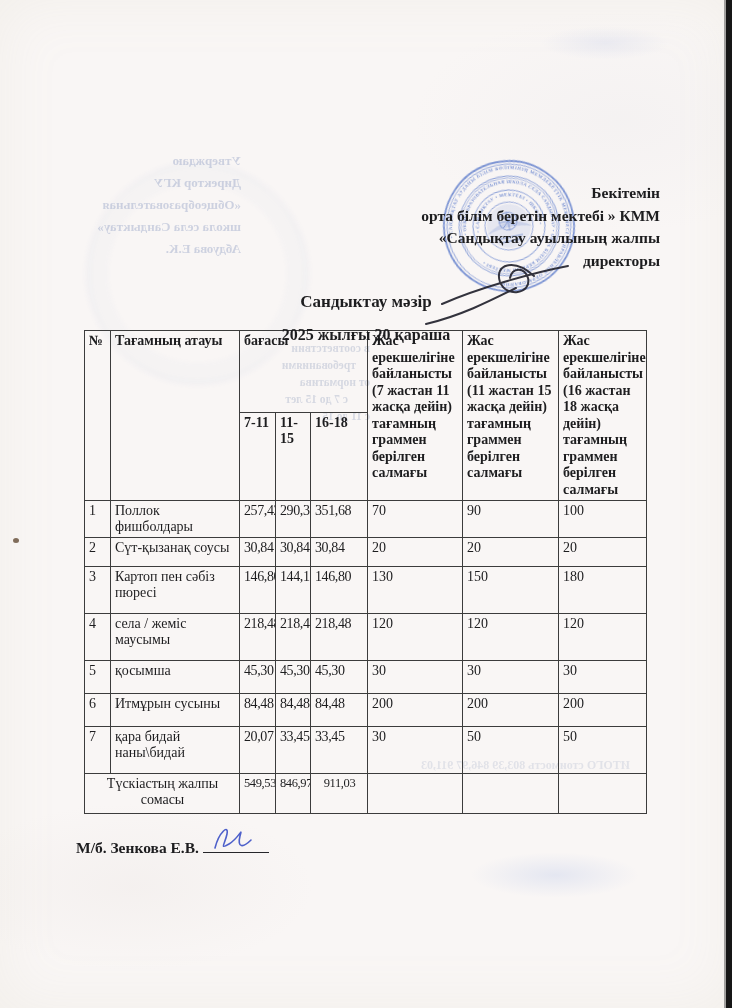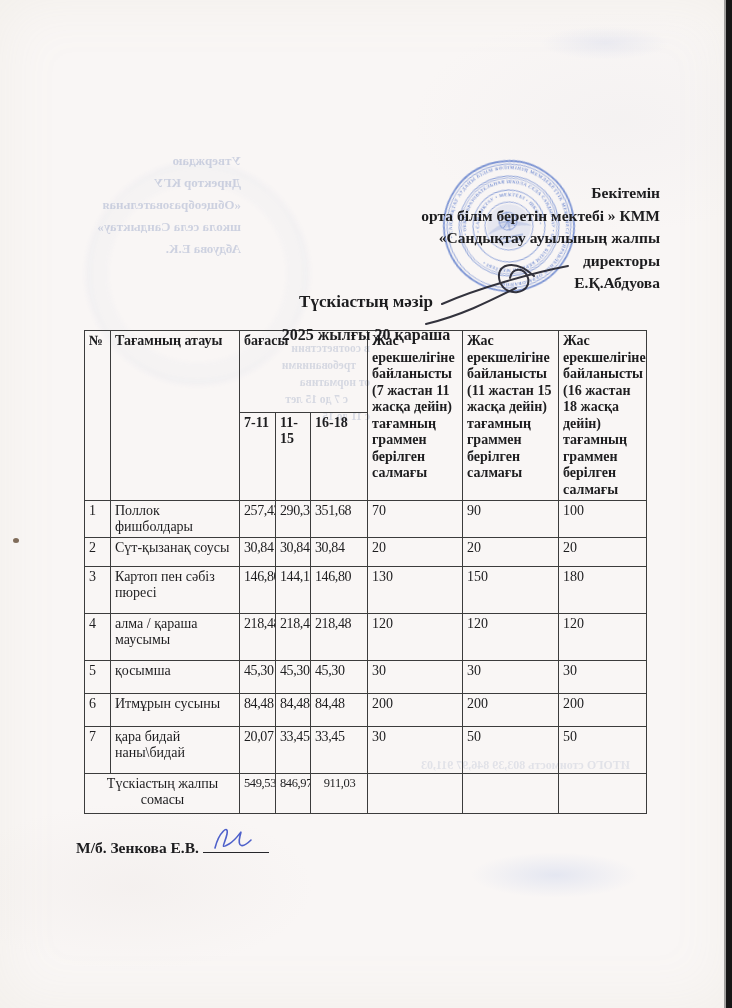--- a/index.html
+++ b/index.html
@@ -121,32 +121,31 @@
         <path d="M57,80 h24 M59,84 h20"></path>
       </g>
     </g>
   </svg>
 
   <div class="approval">
     <div>Бекітемін</div>
     <div>орта білім беретін мектебі » КММ</div>
     <div>«Сандықтау ауылының жалпы</div>
     <div>директоры</div>
-    <div class="signer-row">Е.Қ.Абдуова</div>
     <svg class="sig-director" width="160" height="78" viewBox="0 0 160 78">
       <g stroke="#23232e" stroke-width="2" fill="none" stroke-linecap="round" opacity="0.92">
         <path d="M118,22 C 98,4 78,10 84,28 C 90,44 116,40 112,24 C 108,12 96,14 94,24"></path>
         <path d="M100,34 C 72,48 44,62 10,70"></path>
         <path d="M26,50 C 62,34 120,18 152,12"></path>
       </g>
     </svg>
   </div>
 
   <div class="title-block">
-    <div class="t1">Түскіастың мәзір</div>
+    <div class="t1">Сандыктау мәзір</div>
     <div class="t2">2025 жылғы 20 қараша</div>
   </div>
 
   <table class="menu-table">
     <colgroup>
       <col style="width:26px">
         <col style="width:129px">
         <col style="width:36px">
         <col style="width:35px">
       <col style="width:57px">
@@ -194,21 +193,21 @@
       <td>Картоп пен сәбіз пюресі</td>
       <td class="num">146,80</td>
       <td class="num">144,10</td>
       <td class="num">146,80</td>
       <td class="gram">130</td>
       <td class="gram">150</td>
       <td class="gram">180</td>
     </tr>
     <tr class="row-l">
       <td>4</td>
-      <td>алма / қараша маусымы</td>
+      <td>села / жеміс маусымы</td>
       <td class="num">218,48</td>
       <td class="num">218,48</td>
       <td class="num">218,48</td>
       <td class="gram">120</td>
       <td class="gram">120</td>
       <td class="gram">120</td>
     </tr>
     <tr class="row-m">
       <td>5</td>
       <td>қосымша</td>

